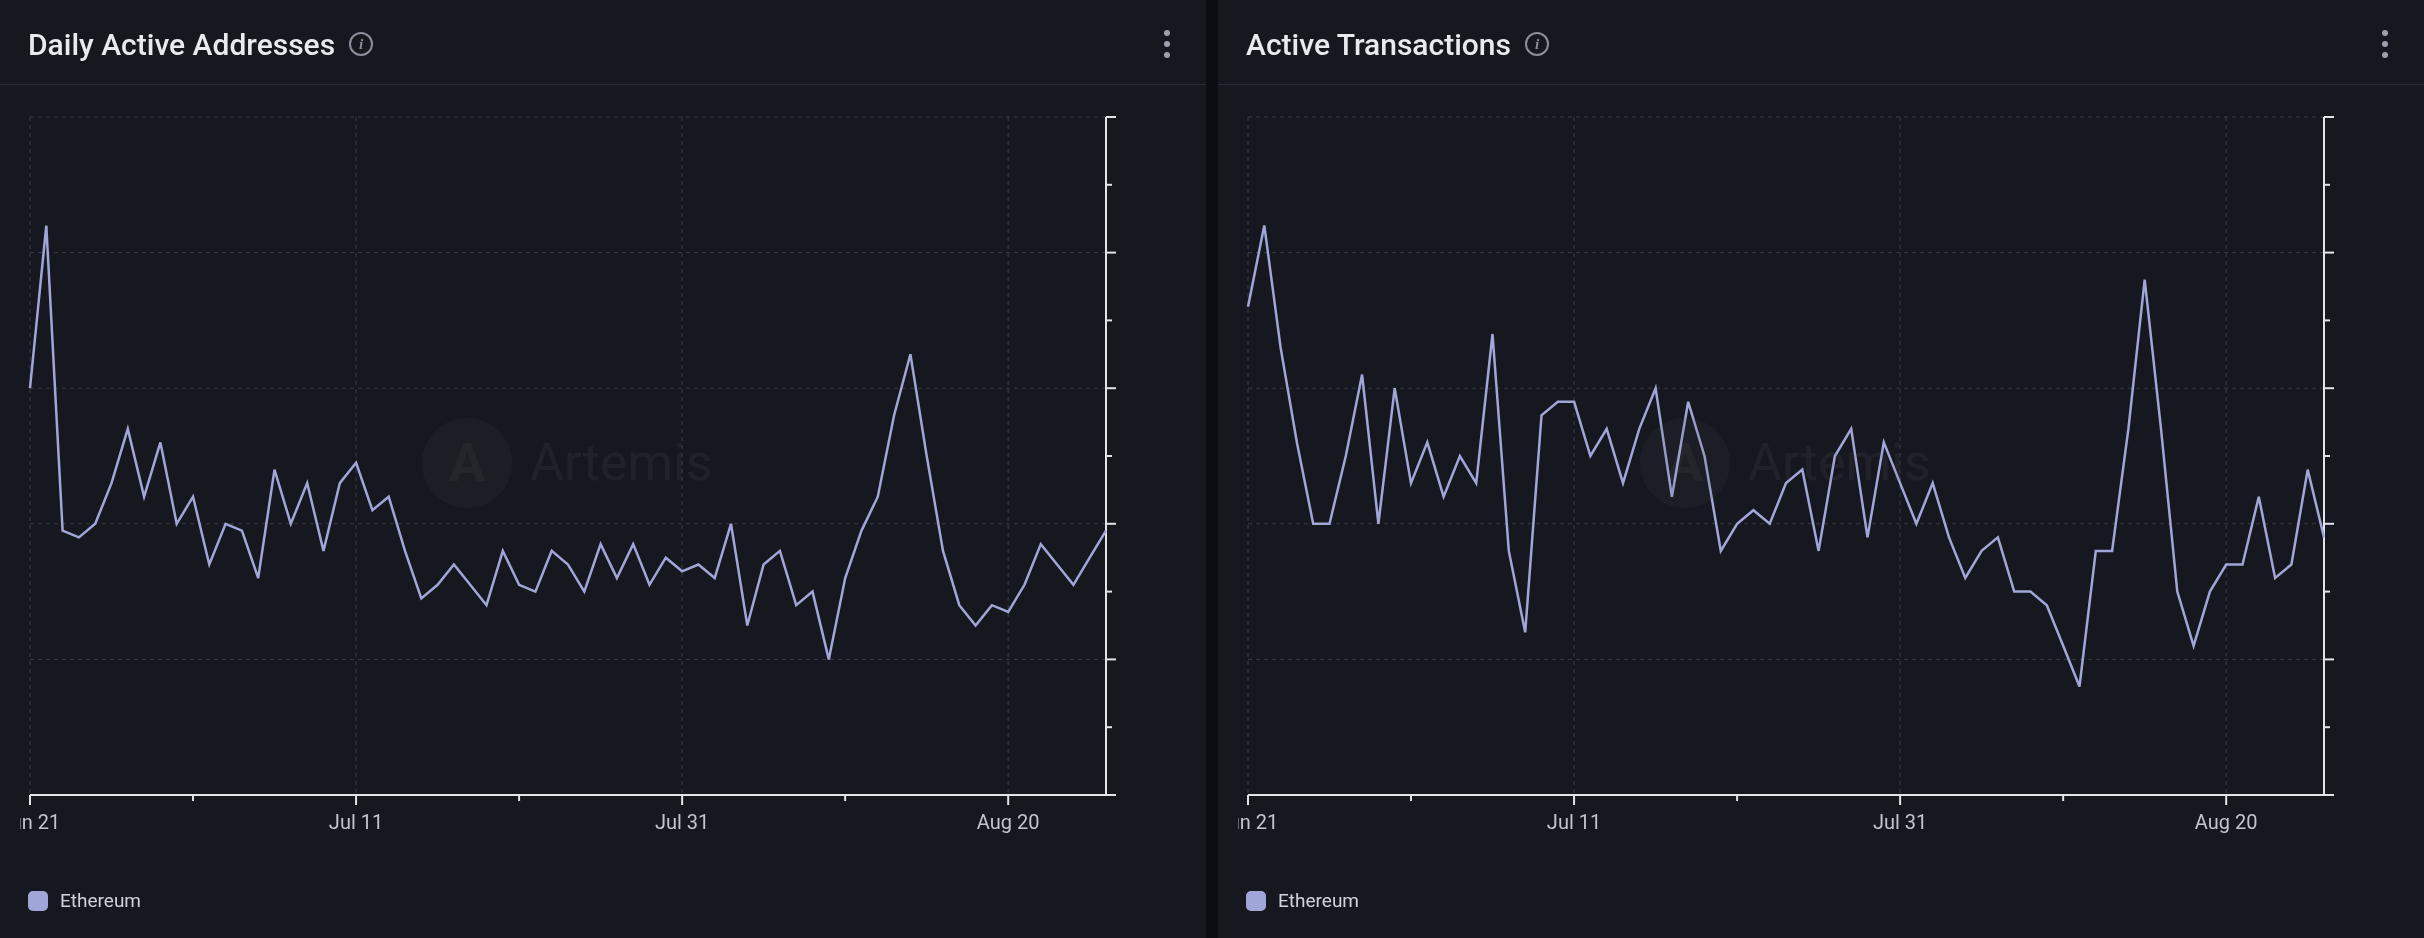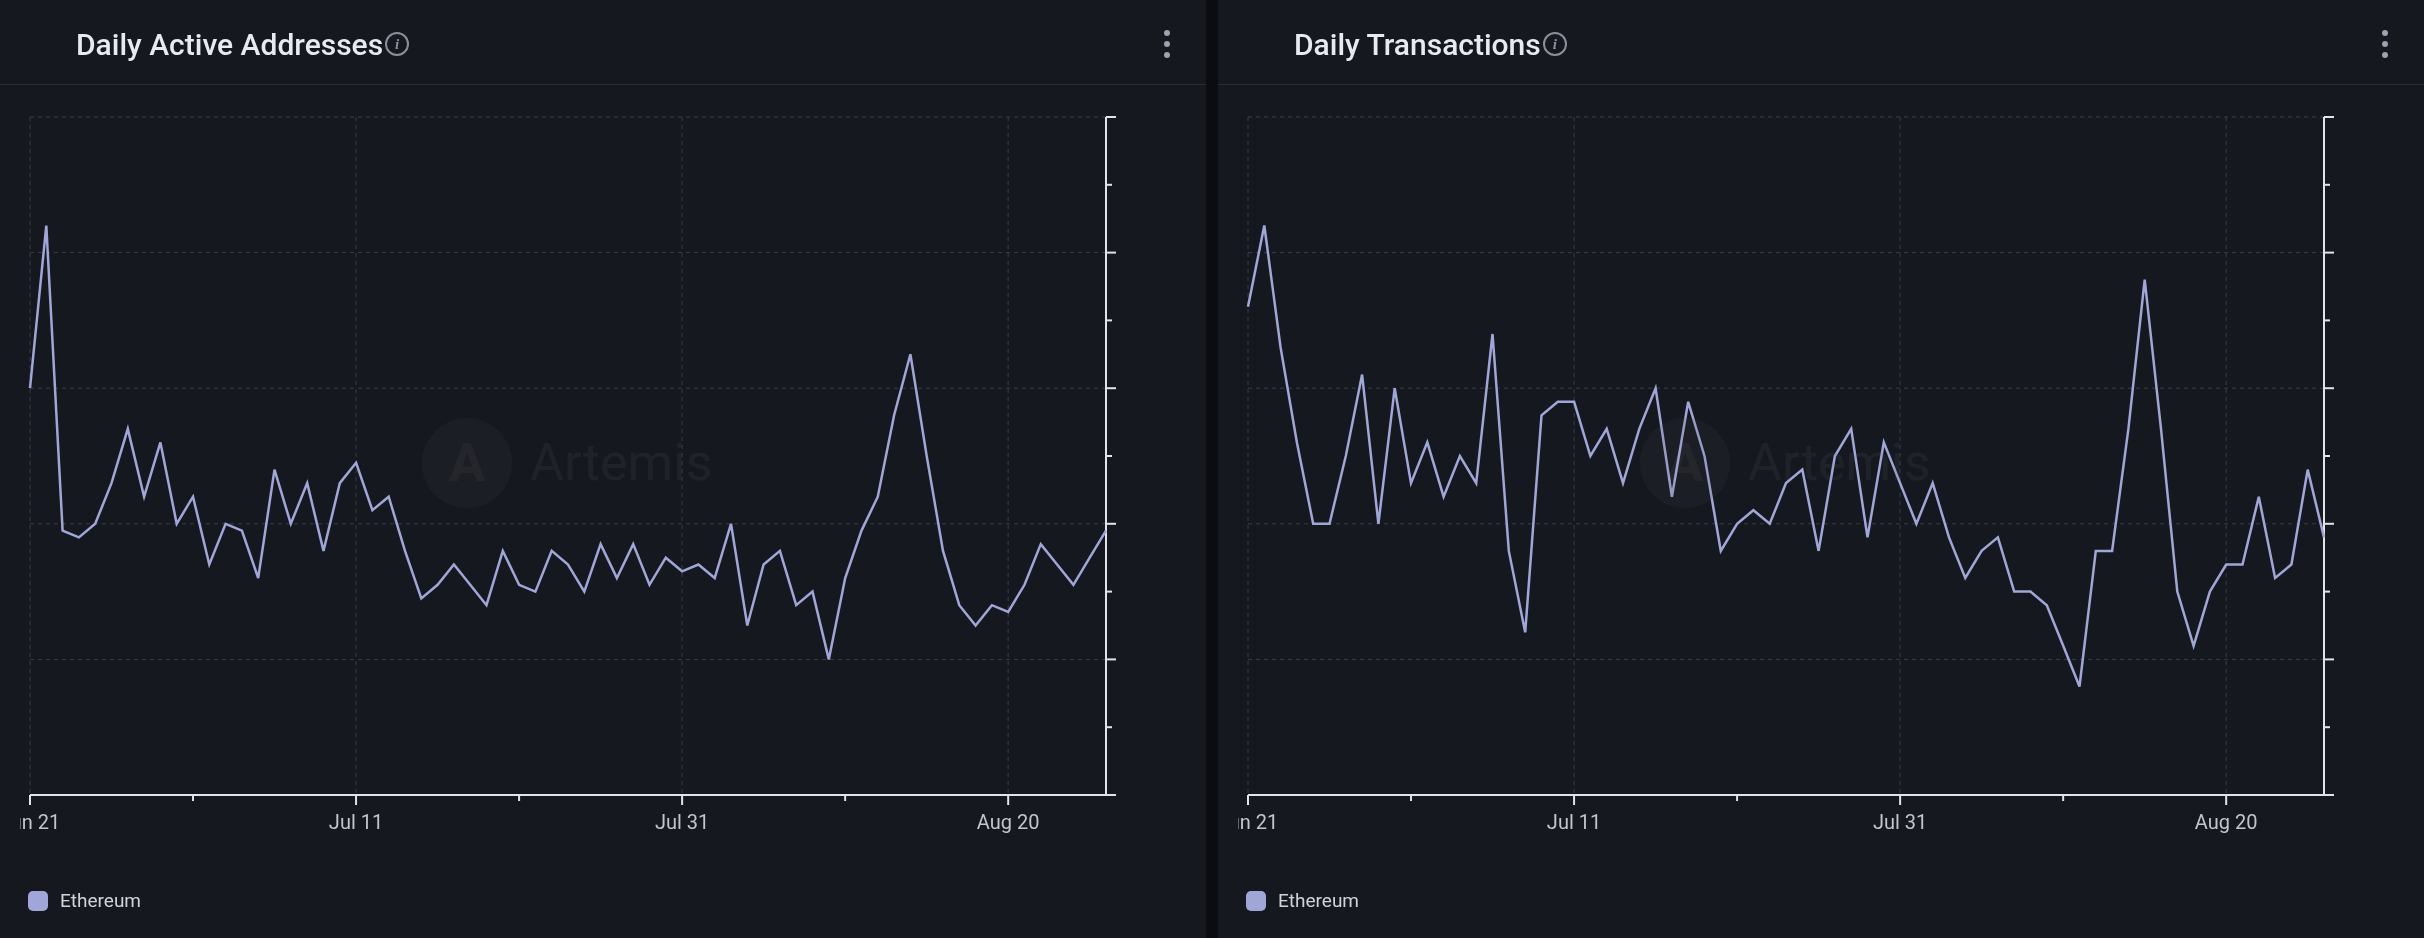--- a/index.html
+++ b/index.html
@@ -23,22 +23,21 @@
   .panel-header {
     display: flex;
     align-items: center;
     justify-content: space-between;
     padding: 22px 28px 18px 28px;
     border-bottom: 1px solid #2a2d38;
   }
   .title-group {
     display: flex;
     align-items: center;
-    gap: 2px;
-    margin-left: 48px;
+    gap: 14px;
   }
   .panel-title {
     font-size: 30px;
     font-weight: 500;
     color: #e8eaf0;
   }
   .info-icon {
     width: 24px;
     height: 24px;
     border: 2px solid #8a8f9c;
@@ -189,21 +188,21 @@
   </div>
   <div class="legend">
     <div class="legend-swatch" style="background:#a0a6d8"></div>
     <div class="legend-label">Ethereum</div>
   </div>
 </div>
 
 <div class="panel">
   <div class="panel-header">
     <div class="title-group">
-      <div class="panel-title">Daily Transactions</div>
+      <div class="panel-title">Active Transactions</div>
       <div class="info-icon">i</div>
     </div>
     <div class="menu-dots">
         <span></span>
         <span></span>
         <span></span>
       </div>
   </div>
   <div class="chart-area">
     <div class="watermark">

